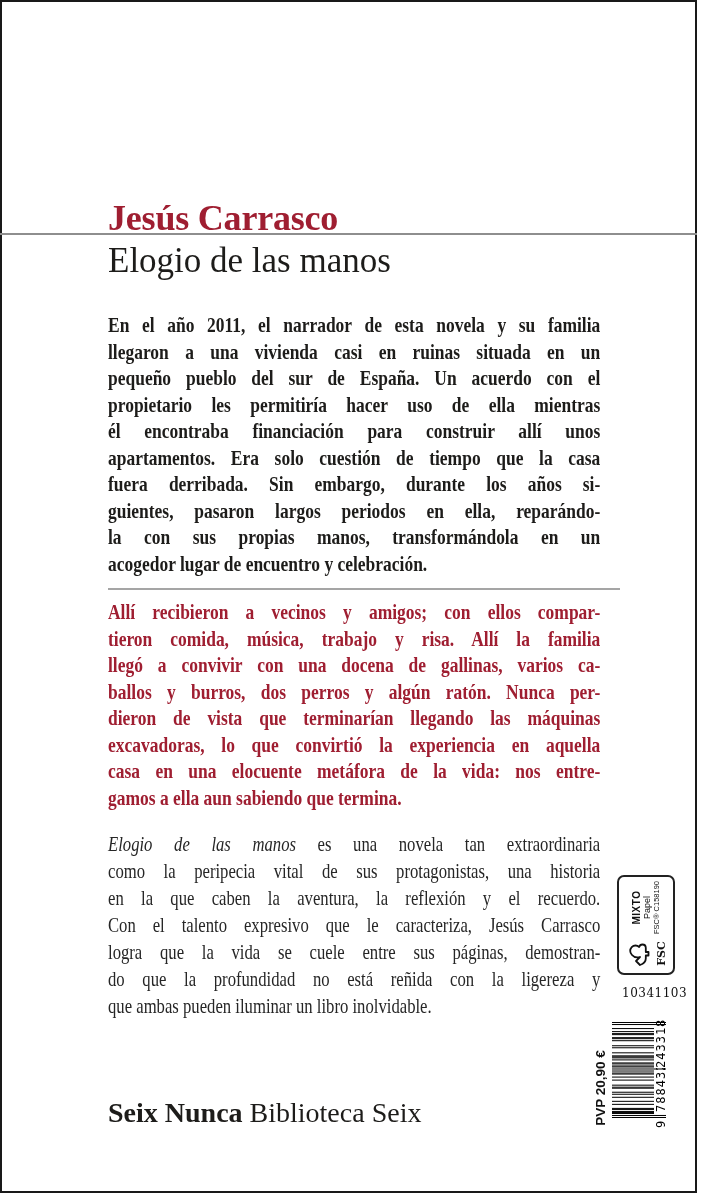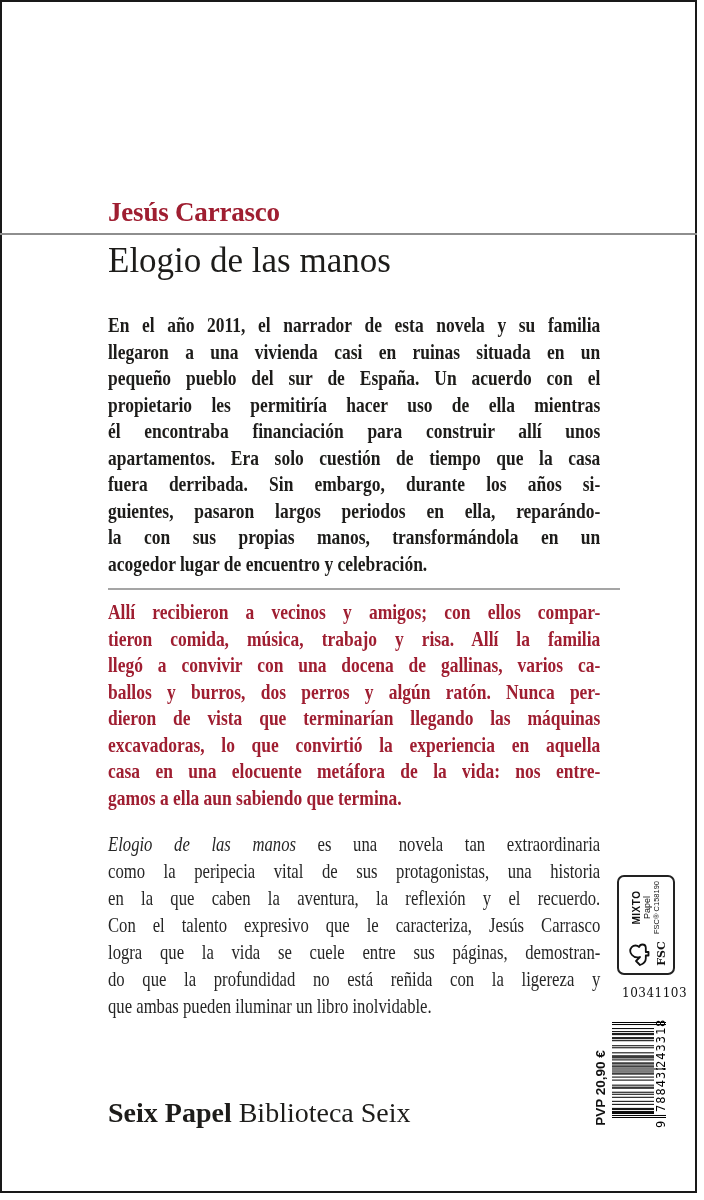--- a/index.html
+++ b/index.html
@@ -1,20 +1,20 @@
 <!DOCTYPE html>
 <html style="--red: #9f1e31; --ink: #1d1c1a; --ink-light: #262626; --rule: #8e8e8e; --frame: #191919; --paper: #ffffff;"><head>
 <meta charset="utf-8">
 <style>
   html,body{margin:0;padding:0;background:#ffffff;}
   .stage{position:relative;width:704px;height:1200px;background:var(--paper,#fff);overflow:hidden;
          font-family:"Liberation Serif", serif;}
   .cover-frame{position:absolute;left:0;top:0;width:697px;height:1193px;
                border:2px solid var(--frame,#191919);box-sizing:border-box;}
-  .author{position:absolute;left:108px;top:197px;font-size:27px;font-weight:700;
+  .author{position:absolute;left:108px;top:197px;font-size:36px;font-weight:700;
           color:var(--red,#9f1e31);letter-spacing:-0.2px;white-space:nowrap;}
   .rule-full{position:absolute;left:0;top:233px;width:697px;height:2px;background:var(--rule,#8e8e8e);}
   .title{position:absolute;left:108px;top:241px;font-size:35px;font-weight:400;
          color:var(--ink,#1d1c1a);white-space:nowrap;}
   .para{position:absolute;left:108px;width:620px;transform:scaleX(0.794);transform-origin:left top;}
   .para .line{display:block;text-align:justify;text-align-last:justify;}
   .para .line:last-child{text-align-last:left;}
   .p1{top:312px;font-size:22px;font-weight:700;line-height:26.5px;color:var(--ink,#1d1c1a);}
   .p2{top:599px;font-size:22px;font-weight:700;line-height:26.5px;color:var(--red,#9f1e31);}
   .p3{top:831px;font-size:21px;font-weight:400;line-height:27px;color:var(--ink-light,#262626);}
@@ -86,21 +86,21 @@
       <div class="line"><i>Elogio de las manos</i> es una novela tan extraordinaria</div>
       <div class="line">como la peripecia vital de sus protagonistas, una historia</div>
       <div class="line">en la que caben la aventura, la reflexión y el recuerdo.</div>
       <div class="line">Con el talento expresivo que le caracteriza, Jesús Carrasco</div>
       <div class="line">logra que la vida se cuele entre sus páginas, demostran-</div>
       <div class="line">do que la profundidad no está reñida con la ligereza y</div>
       <div class="line">que ambas pueden iluminar un libro inolvidable.</div>
     </div>
 
   <div class="publisher">
-    <span class="imprint">Seix Papel</span>
+    <span class="imprint">Seix Nunca</span>
     <span class="collection">Biblioteca Seix</span>
   </div>
 
   <div class="fsc rot">
     <div class="fsc-left">
       <span>
         <svg width="26" height="26" viewBox="0 0 26 26">
           <path d="M2 14 L6 10 L10 14 C10 14 8.5 9 12 6 C13.5 4.7 15 4.2 16 4.2 C19 4.2 21.5 6.5 21.5 9.5 C21.5 11 20.8 12.3 20 13.2 C21.5 13.6 22.5 14.9 22.5 16.4 C22.5 18.3 21 19.8 19.1 19.8 L15 19.8 L15 22.5 L11.5 22.5 L11.5 19.8 L8.5 19.8 C5.5 19.8 3.2 17.5 2 14 Z" fill="none" stroke="#111" stroke-width="1.8" stroke-linejoin="round"></path>
         </svg>
       </span>

